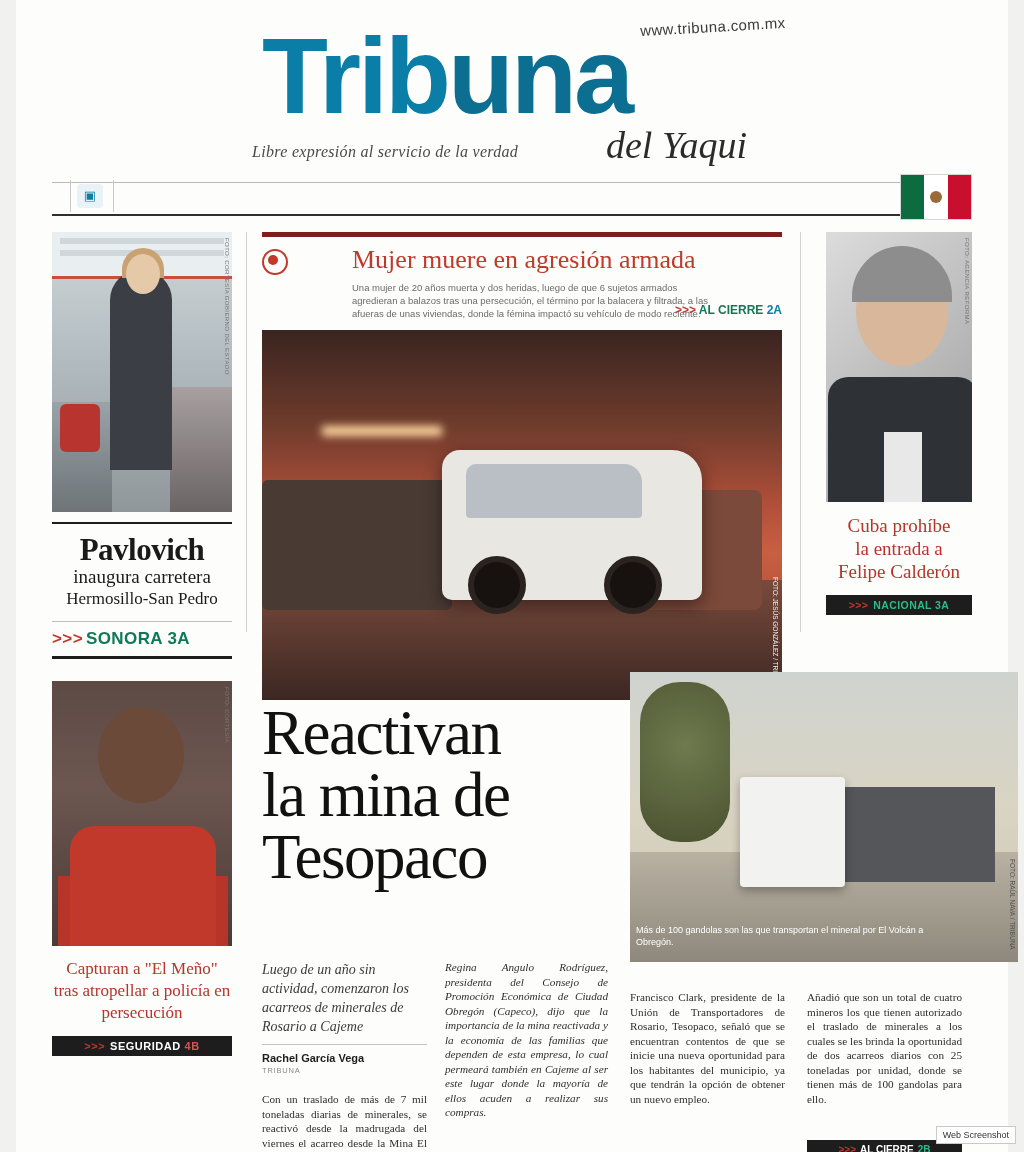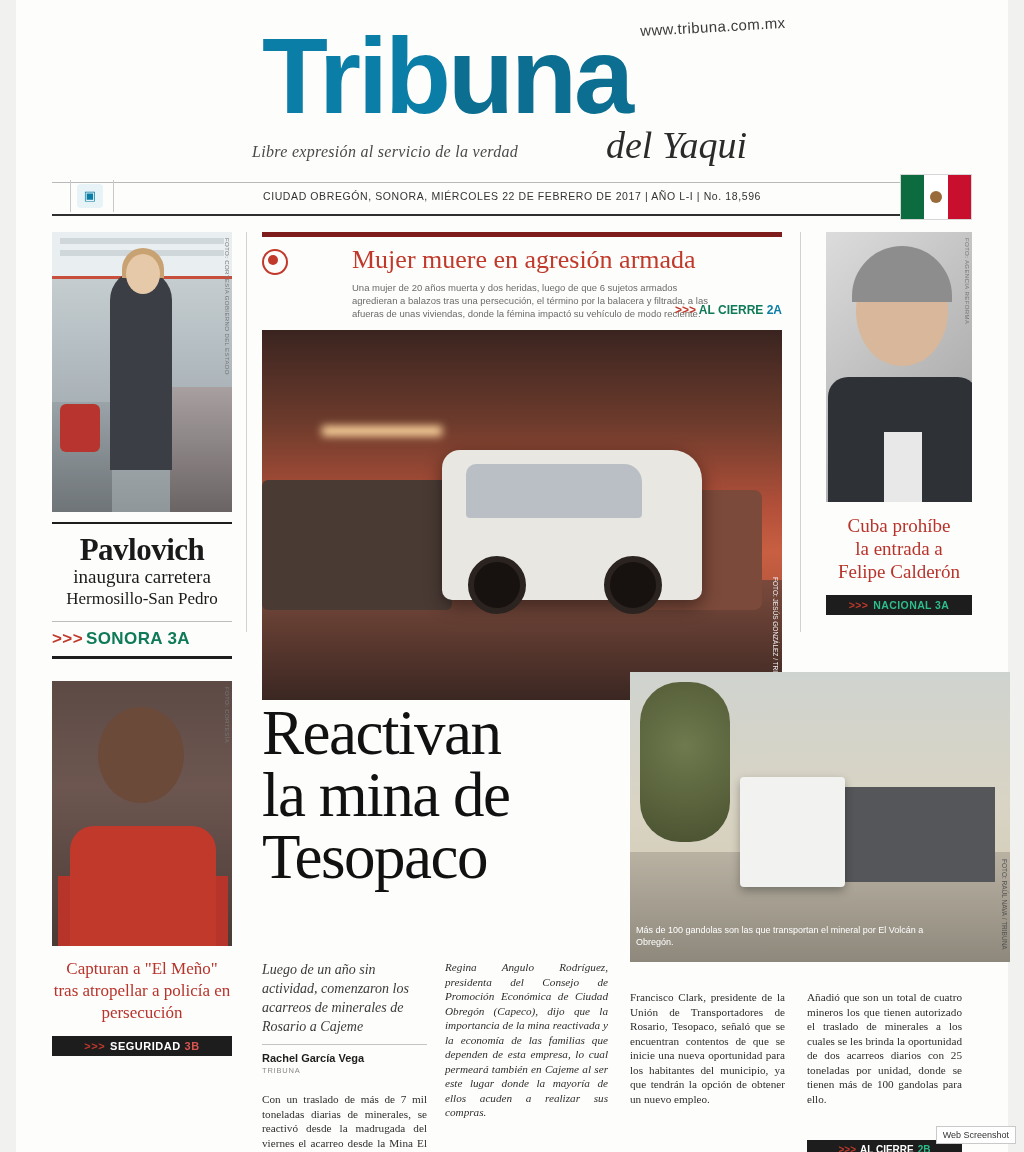--- a/index.html
+++ b/index.html
@@ -24,21 +24,21 @@
   .flag .g{background:#0c6b3f;}
   .flag .w{background:#ffffff;position:relative;}
   .flag .w::after{content:"";position:absolute;left:50%;top:50%;width:12px;height:12px;margin:-6px 0 0 -6px;border-radius:50%;background:#9a6b3a;}
   .flag .r{background:#c8102e;}
 
   
   .colrule{position:absolute;background:#d2d2d2;width:1px;}
 
   
   .left{position:absolute;left:52px;top:232px;width:180px;}
-  .photo{position:relative;overflow:hidden;background:#ddd;}
+  .photo{position:relative;overflow:hidden;background:#ddd;padding-left:8px;}
   .credit{position:absolute;right:2px;top:6px;writing-mode:vertical-rl;font-family:"Liberation Sans",sans-serif;font-size:6px;color:#777;letter-spacing:.4px;}
   .p-pav{height:280px;background:linear-gradient(180deg,#cfd6d8 0%,#b9c2c6 35%,#8f979b 100%);}
   .pav-inner{position:absolute;inset:0;}
   .pav-top{position:absolute;left:0;top:0;right:0;height:44px;background:#e9eef0;border-bottom:3px solid #c94f3d;}
   .pav-top b{display:block;margin:6px 8px;height:6px;background:#cfd7da;}
   .pav-fig{position:absolute;left:58px;top:38px;width:62px;height:200px;background:#3b3f45;border-radius:30px 30px 0 0;}
   .pav-head{position:absolute;left:74px;top:22px;width:34px;height:40px;border-radius:50%;background:#e6c9a8;}
   .pav-hair{position:absolute;left:70px;top:16px;width:42px;height:30px;border-radius:22px 22px 0 0;background:#c8a272;}
   .pav-crowd{position:absolute;left:0;bottom:0;width:60px;height:110px;background:linear-gradient(180deg,#9aa3a8,#6e7478);}
   .pav-crowd2{position:absolute;right:0;bottom:0;width:62px;height:125px;background:linear-gradient(180deg,#a8a0a0,#6b6464);}
@@ -141,21 +141,20 @@
 
   <div class="masthead">
     <div class="website">www.tribuna.com.mx</div>
     <div class="logo">
       <span>Trib</span><span class="shade">una</span>
     </div>
     <div class="delyaqui">del Yaqui</div>
     <div class="tagline">Libre expresión al servicio de la verdad</div>
 
     <div class="rule"></div>
-    <div class="dateline">CIUDAD OBREGÓN, SONORA, MIÉRCOLES 22 DE FEBRERO DE 2017   |   AÑO L-I   |   No. 18,596</div>
     <div class="rule2"></div>
 
     <div class="kiosk">
         <div class="badge">▣</div>
       </div>
     <div class="flag">
         <i class="g"></i>
         <i class="w"></i>
         <i class="r"></i>
       </div>
@@ -194,21 +193,21 @@
     <div class="photo p-meno" style="margin-top:22px;">
       <div class="meno-shoulder"></div>
       <div class="meno-body"></div>
       <div class="meno-head"></div>
       <div class="credit">FOTO: CORTESÍA</div>
     </div>
     <div class="cap-meno">Capturan a "El Meño" tras atropellar a policía en persecución</div>
     <div class="secbar">
       <span class="ar">&gt;&gt;&gt;</span>
       <span>SEGURIDAD</span>
-      <span class="num">3B</span>
+      <span class="num">4B</span>
     </div>
   </div>
 
   <div class="center">
     <div class="ctop">
       <div class="sun"></div>
       <div class="ctitle">Mujer muere en agresión armada</div>
       <div class="clead">Una mujer de 20 años muerta y dos heridas, luego de que 6 sujetos armados agredieran a balazos tras una persecución, el término por la balacera y filtrada, a las afueras de unas viviendas, donde la fémina impactó su vehículo de modo reciente.</div>
       <div class="ccta">
         <span class="ar">&gt;&gt;&gt;</span>

